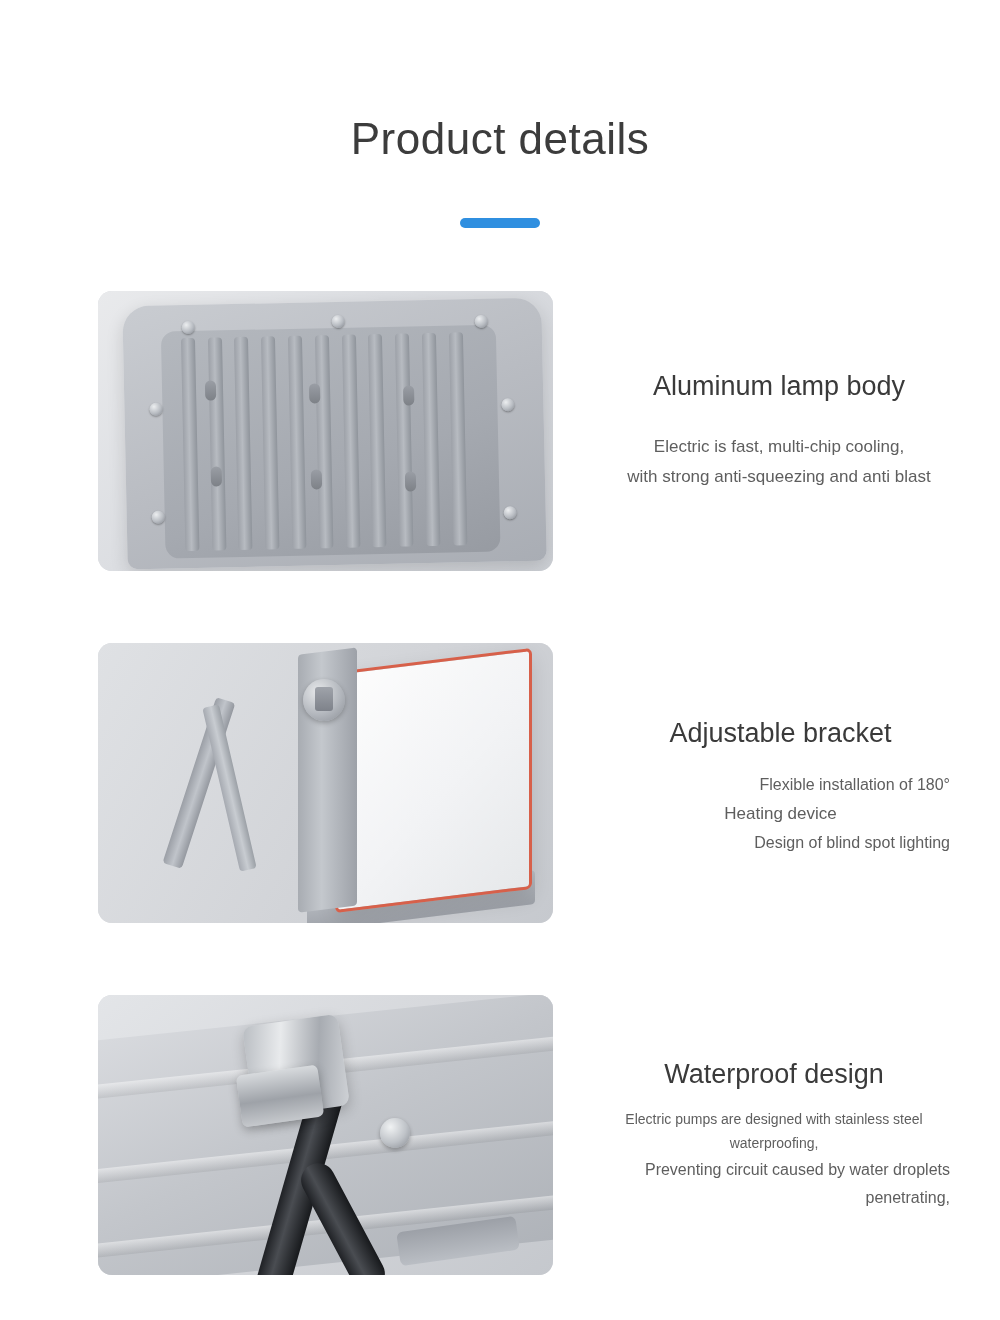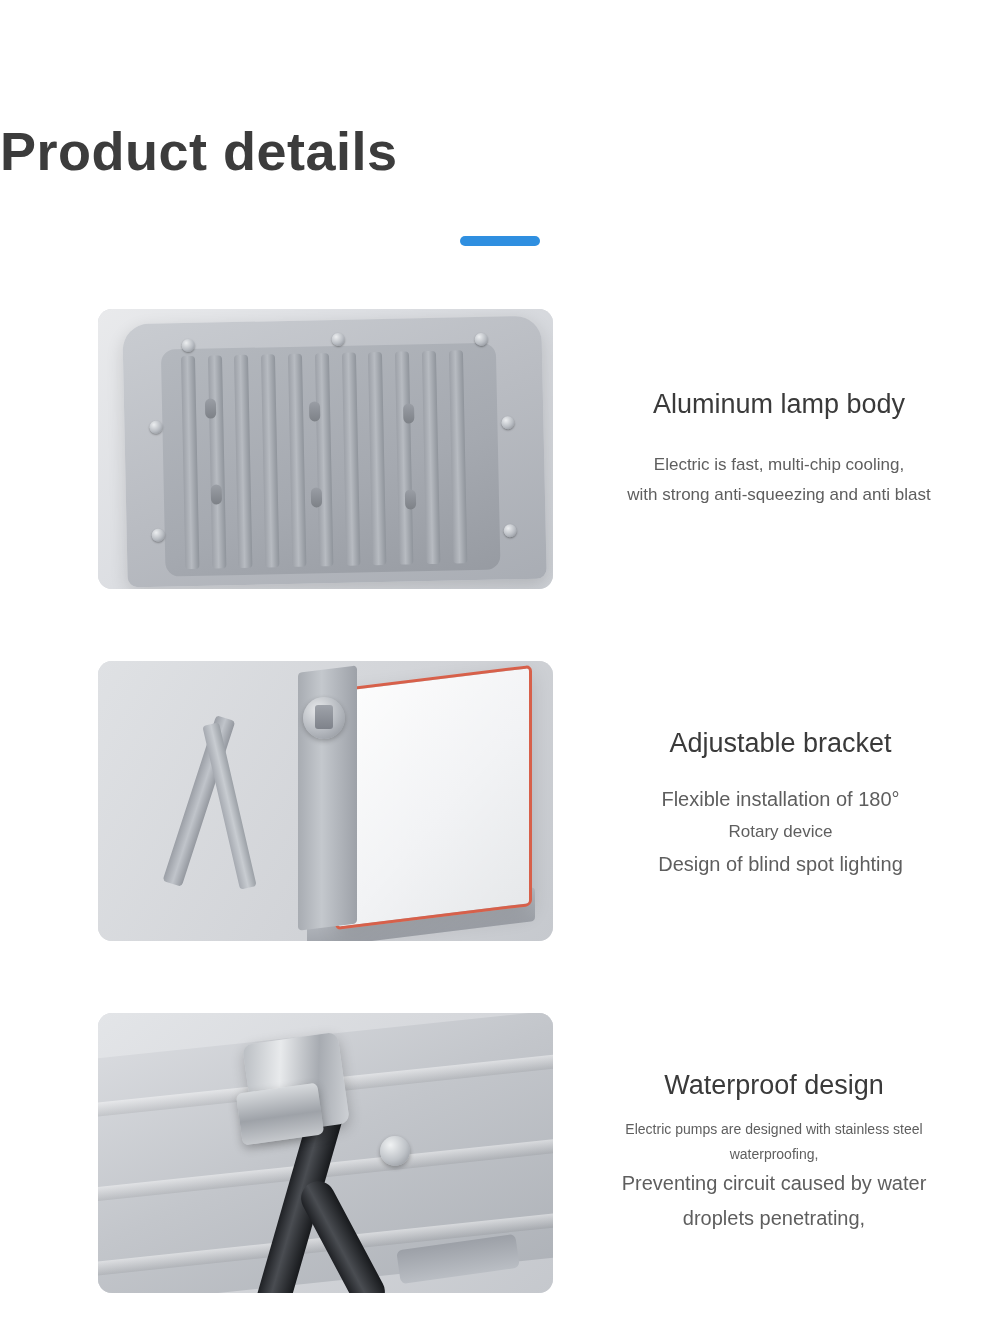--- a/index.html
+++ b/index.html
@@ -17,23 +17,23 @@
   }
 
   .page {
     width: 1000px;
     height: 1320px;
     position: relative;
   }
 
   
   .page-title {
-    text-align: left;
-    font-size: 54px;
-    font-weight: 700;
+    text-align: center;
+    font-size: 44px;
+    font-weight: 400;
     color: #3c3c3c;
     letter-spacing: 0.5px;
     padding-top: 86px;
     line-height: 1.1;
   }
   .title-underline {
     width: 80px;
     height: 10px;
     border-radius: 5px;
     background: #2f8fe0;
@@ -75,21 +75,21 @@
     font-weight: 400;
     color: #3a3a3a;
     margin-bottom: 26px;
     line-height: 1.2;
   }
   .feature-line {
     color: #5e5e5e;
     line-height: 1.75;
   }
   .size-lg { font-size: 17px; }
-  .size-md { font-size: 20px; }
+  .size-md { font-size: 16px; text-align: right; }
   .size-sm { font-size: 14px; }
 
   .row-1 .text-col { padding-left: 55px; }
   .row-1 .feature-title { margin-bottom: 30px; }
   .row-2 .feature-title { margin-bottom: 22px; margin-top: 8px; }
   .row-3 .feature-title { margin-bottom: 16px; }
   .row-3 .text-col { padding-left: 45px; }
 
   
   .img1-bg {
@@ -323,21 +323,21 @@
         <div class="img2-base"></div>
         <div class="img2-panel"></div>
         <div class="img2-frame"></div>
         <div class="img2-armA"></div>
         <div class="img2-armB"></div>
         <div class="img2-knob"></div>
       </div>
       <div class="text-col">
         <div class="feature-title">Adjustable bracket</div>
         <div class="feature-line size-md">Flexible installation of 180°</div>
-        <div class="feature-line size-lg">Rotary device</div>
+        <div class="feature-line size-lg">Heating device</div>
         <div class="feature-line size-md">Design of blind spot lighting</div>
       </div>
     </div>
 
     <div class="feature-row row-3">
       <div class="photo">
         <div class="img3-bg"></div>
         <div class="img3-housing">
           <div class="img3-ridge" style="top:18%"></div>
           <div class="img3-ridge" style="top:52%"></div>

